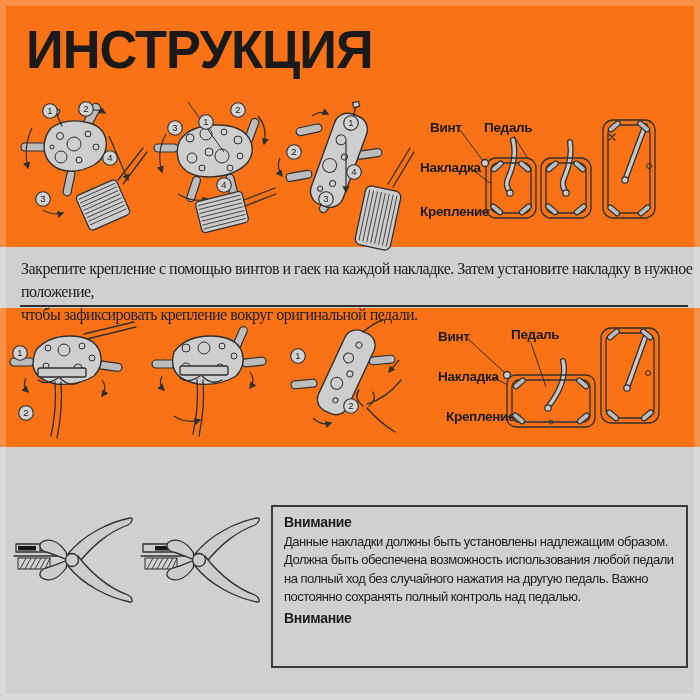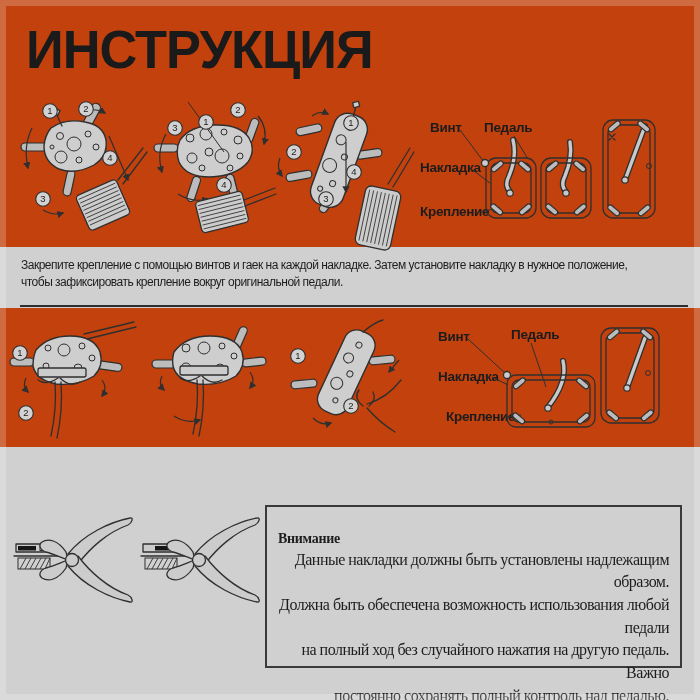--- a/index.html
+++ b/index.html
@@ -1,30 +1,30 @@
 <!DOCTYPE html>
 <html><head>
 <meta charset="utf-8">
 <style>
   html,body{margin:0;padding:0;}
   body{font-family:"Liberation Sans",sans-serif;background:#9a9a9a;}
-  #page{position:relative;width:700px;height:700px;background:#c2410c;overflow:hidden;}
+  #page{position:relative;width:700px;height:700px;background:#f97316;overflow:hidden;}
   #frame{position:absolute;inset:0;border:6px solid rgba(255,255,255,0.22);pointer-events:none;z-index:50;}
   .band{position:absolute;left:0;width:700px;background:#d0d0d0;}
   #band1{top:247px;height:61px;}
   #band2{top:447px;height:253px;}
   #divider1{position:absolute;left:20px;top:305px;width:668px;height:2px;background:#2d2d2d;}
   #title{position:absolute;left:26px;top:18px;font-size:54px;font-weight:700;letter-spacing:-1px;color:#1a1a1a;white-space:nowrap;transform:scaleX(0.97);transform-origin:left;}
-  .caption{position:absolute;color:#1d1d1d;font-size:12px;letter-spacing:-0.5px;line-height:1.45;white-space:pre-line;}
+  .caption{position:absolute;color:#1d1d1d;font-size:16px;letter-spacing:-0.5px;line-height:1.45;white-space:pre-line;font-family:Liberation Serif, serif;}
   #caption1{left:21px;top:257px;width:678px;}
   #caption2{left:21px;top:454px;width:678px;}
   #caption3{left:21px;top:620px;width:260px;}
-  #warnbox{position:absolute;left:265px;top:505px;width:417px;height:163px;border:2px solid #3a3a3a;box-sizing:border-box;padding:22px 11px;color:#1d1d1d;font-family:Liberation Serif, serif;}
+  #warnbox{position:absolute;left:271px;top:505px;width:417px;height:163px;border:2px solid #3a3a3a;box-sizing:border-box;padding:6px 11px;color:#1d1d1d;}
   .warn-h{font-size:14px;font-weight:700;letter-spacing:-0.3px;line-height:1.4;}
-  .warn-p{font-size:16px;letter-spacing:-0.5px;line-height:1.42;white-space:pre-line;margin-bottom:3px;text-align:right;}
+  .warn-p{font-size:13px;letter-spacing:-0.5px;line-height:1.42;white-space:pre-line;margin-bottom:3px;}
   svg{position:absolute;overflow:visible;}
   .ln{fill:none;stroke:#2f2f2f;stroke-width:1.3;stroke-linecap:round;stroke-linejoin:round;}
   .fl{fill:#cccccc;stroke:#2f2f2f;stroke-width:1.3;stroke-linejoin:round;}
   .pad{fill:#cecece;stroke:#2f2f2f;stroke-width:1.4;stroke-linejoin:round;}
   .clampf{fill:#bcbcbc;stroke:#2f2f2f;stroke-width:1.2;}
   .thin{fill:none;stroke:#2f2f2f;stroke-width:1;}
   .arr{fill:none;stroke:#2f2f2f;stroke-width:1.2;}
   .bdg{fill:#d2d2d2;stroke:#2f2f2f;stroke-width:1.1;}
   .bnum{font:400 9.5px "Liberation Sans",sans-serif;fill:#1d1d1d;text-anchor:middle;}
   .lbl{font:700 13.5px "Liberation Sans",sans-serif;fill:#1c1c1c;letter-spacing:-0.3px;}

